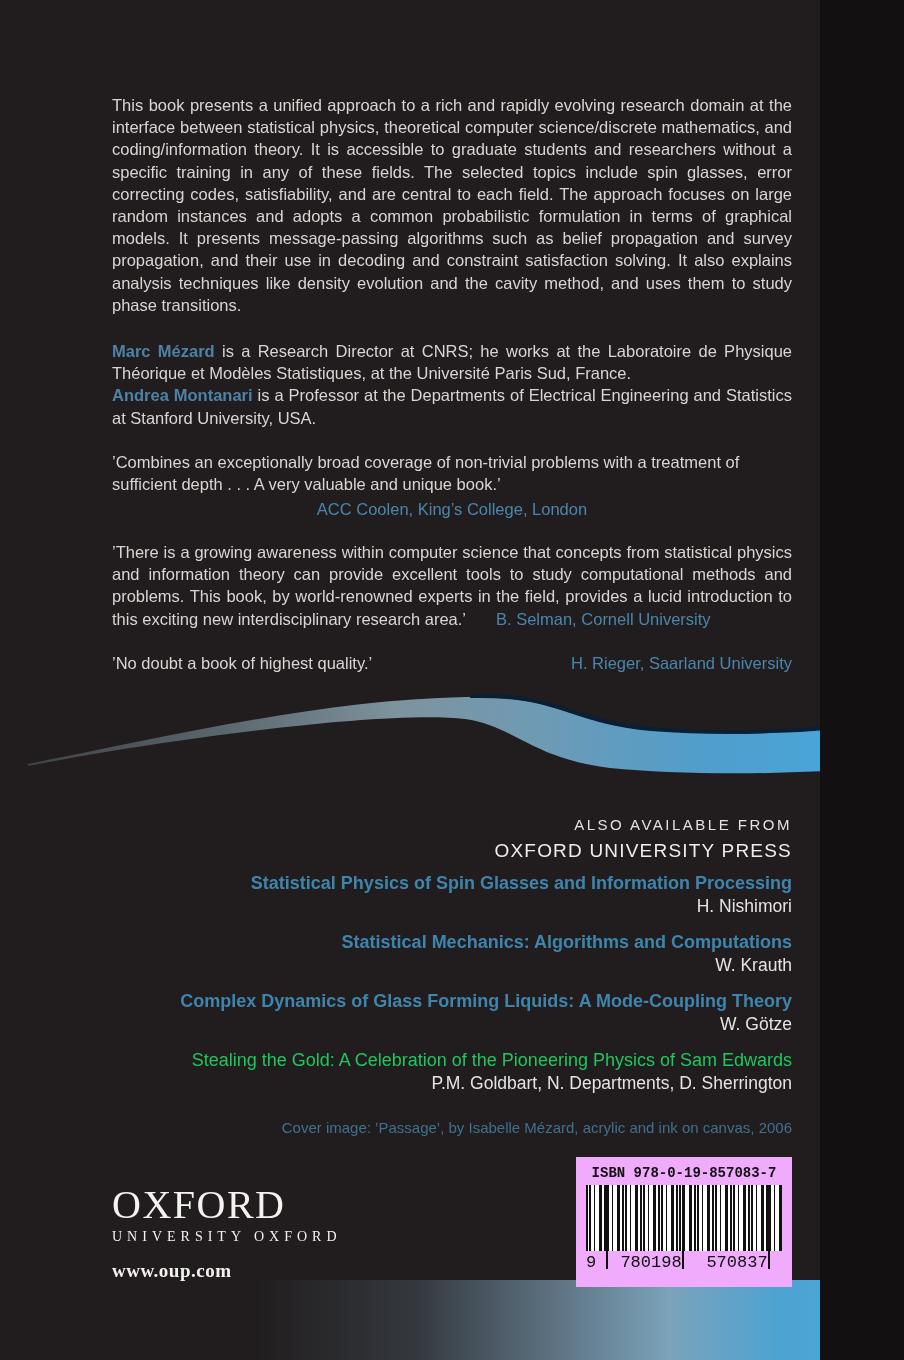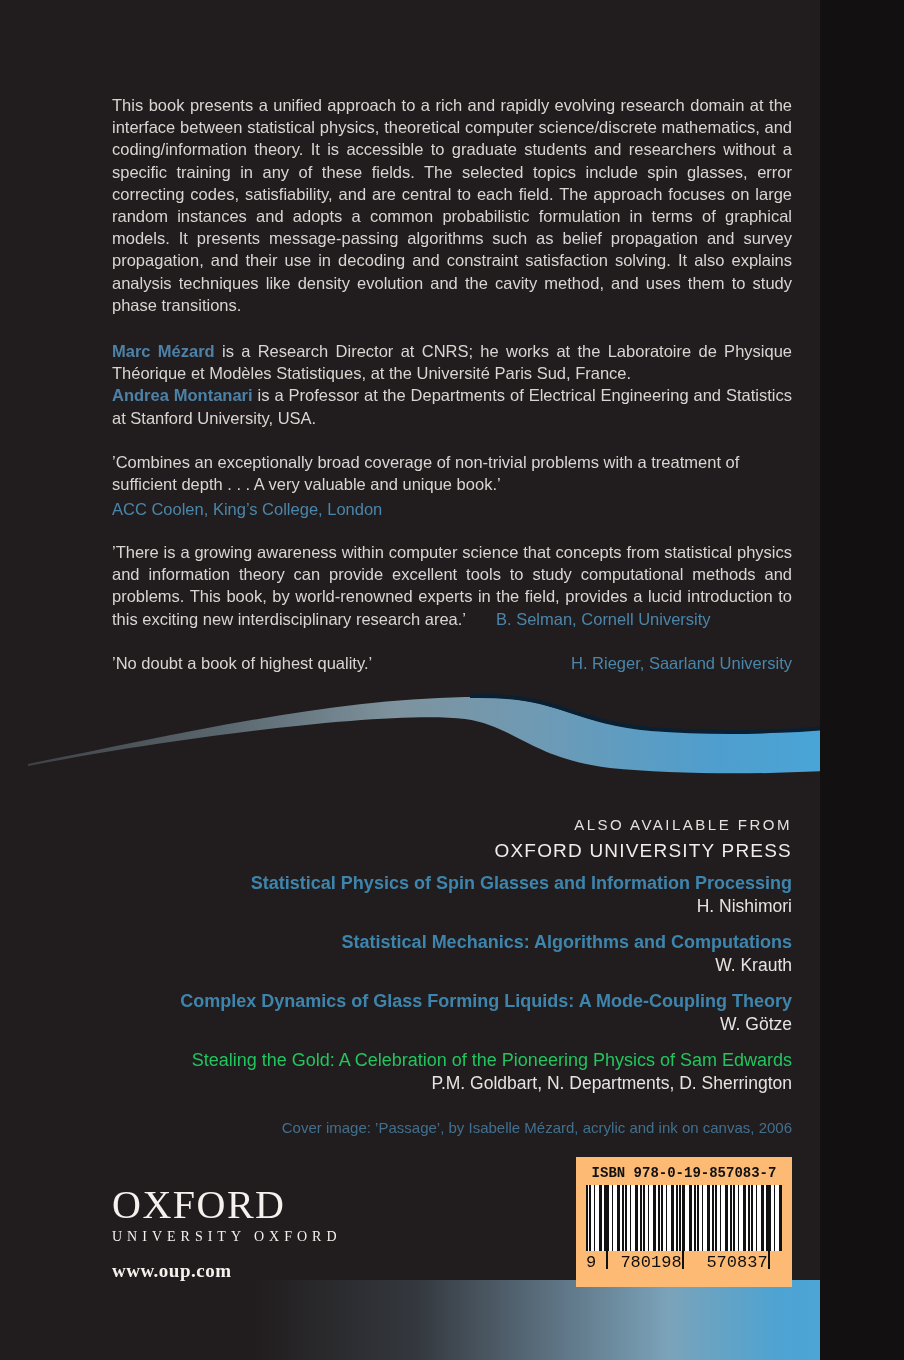--- a/index.html
+++ b/index.html
@@ -8,41 +8,41 @@
     background:#211d1e;
     font-family:"Liberation Sans","DejaVu Sans",sans-serif;
     -webkit-font-smoothing:antialiased;
   }
   .col{position:absolute;left:112px;width:680px;}
   .body-text{font-size:16.5px;line-height:22.2px;color:#d8d6d3;text-align:justify;}
   .body-text p{margin:0;}
   .author-name{color:#4d82a8;font-weight:bold;}
   .quote{font-size:16.5px;line-height:22.2px;color:#d8d6d3;}
   .quote.justify{text-align:justify;}
-  .attribution{color:#4a86ab;font-size:16.5px;line-height:22px;text-align:left;margin-top:3px;}
+  .attribution{color:#4a86ab;font-size:16.5px;line-height:22px;text-align:center;margin-top:3px;}
   .attr-inline{color:#4a86ab;padding-left:30px;white-space:nowrap;}
   .quote-row{display:flex;justify-content:space-between;align-items:baseline;font-size:16.5px;line-height:22px;}
   .quote-row .q{color:#d8d6d3;}
   .quote-row .a{color:#4a86ab;}
   .swoosh{position:absolute;left:0;top:688px;width:904px;height:125px;display:block;}
   .right-col{position:absolute;left:112px;width:680px;text-align:right;}
   .also1{font-size:15px;letter-spacing:2.5px;color:#e3e1df;}
   .also2{font-size:19px;letter-spacing:1.2px;color:#efedeb;margin-top:7px;}
   .book{margin-bottom:14px;}
   .book-title{font-size:18px;font-weight:bold;color:#3e85ad;line-height:22px;}
   .book-author{font-size:17.5px;color:#e6e4e2;line-height:22px;margin-top:1px;}
   .book.muted .book-title{font-weight:normal;color:#22c55e;}
   .credit{font-size:15px;color:#41708e;}
   .publisher{position:absolute;left:112px;top:1185px;color:#f4f2ef;font-family:"Liberation Serif","DejaVu Serif",serif;}
   .ox-word{font-size:40px;letter-spacing:1.5px;line-height:40px;}
   .ox-sub{font-size:14px;letter-spacing:5px;margin-top:4px;}
   .ox-site{font-size:19px;font-weight:bold;margin-top:15px;letter-spacing:0.5px;}
   .band{position:absolute;left:0;top:1280px;width:904px;height:80px;
     background:linear-gradient(90deg,#211d1e 0%,#211d1e 28%,#34383e 46%,#5f7585 62%,#7ba3ba 74%,#4ea3d2 86%,#47a9dc 100%);}
-  .barcode{position:absolute;left:576px;top:1157px;width:216px;height:130px;background:#fdba74;box-sizing:border-box;padding:7px 10px 0 10px;}
+  .barcode{position:absolute;left:576px;top:1157px;width:216px;height:130px;background:#f0abfc;box-sizing:border-box;padding:7px 10px 0 10px;}
   .isbn{font-family:"Liberation Mono","DejaVu Sans Mono",monospace;font-weight:bold;font-size:14px;color:#111;text-align:center;line-height:18px;letter-spacing:0px;white-space:nowrap;}
   .bars{margin-top:3px;height:66px;
     background:repeating-linear-gradient(90deg,#111 0 2px,#fff 2px 3px,#111 3px 5px,#fff 5px 8px,#111 8px 9px,#fff 9px 13px,#111 13px 16px,#fff 16px 18px);}
   .guard{position:absolute;width:2px;height:84px;top:28px;background:#111;}
   .g1{left:30px;}.g2{left:106px;}.g3{left:192px;}
   .ean{position:relative;font-family:"Liberation Mono","DejaVu Sans Mono",monospace;font-size:17px;color:#111;display:flex;margin-top:2px;line-height:20px;}
   .ean .d0{width:22px;}
   .ean .d1{width:86px;text-align:center;}
   .ean .d2{width:86px;text-align:center;}
 </style>

